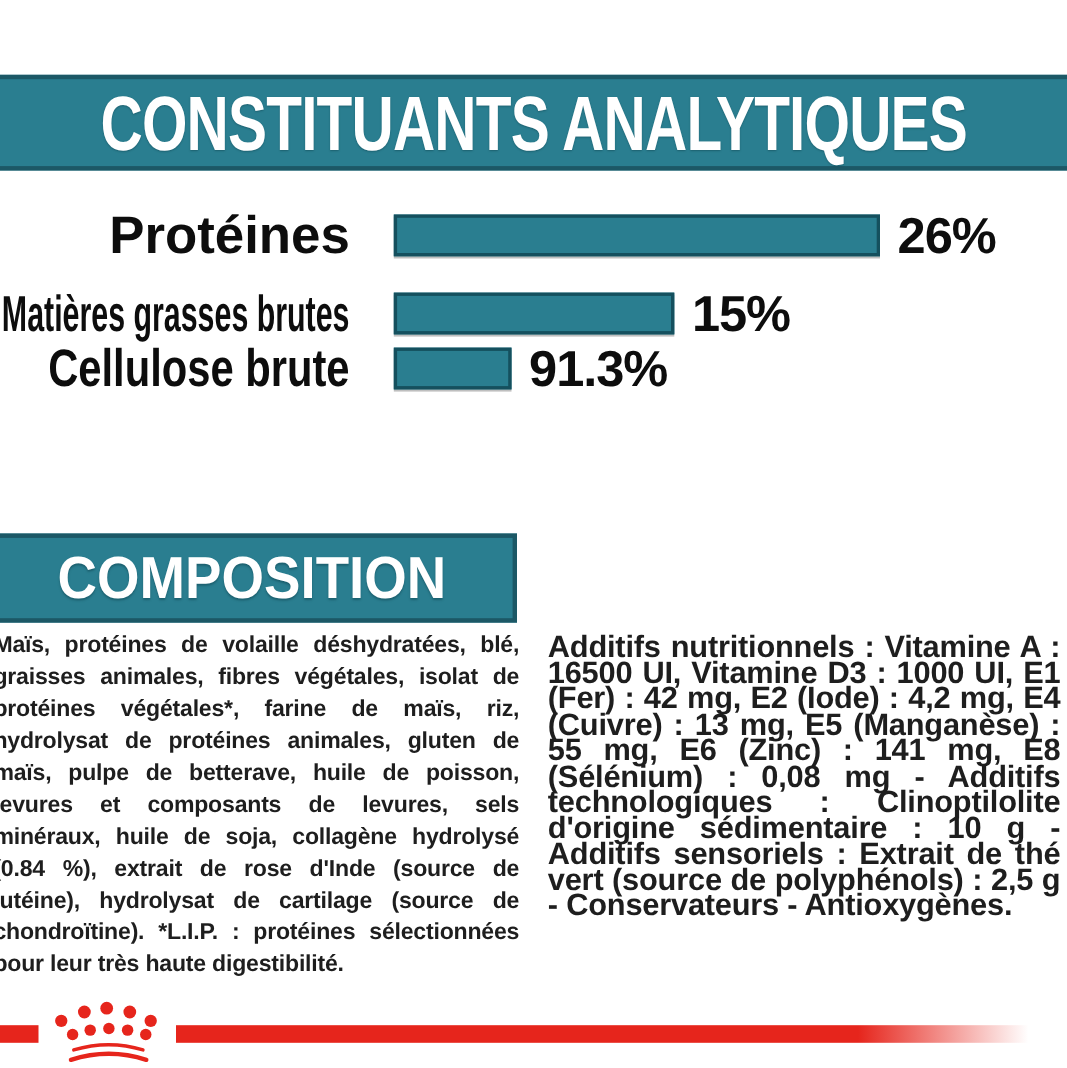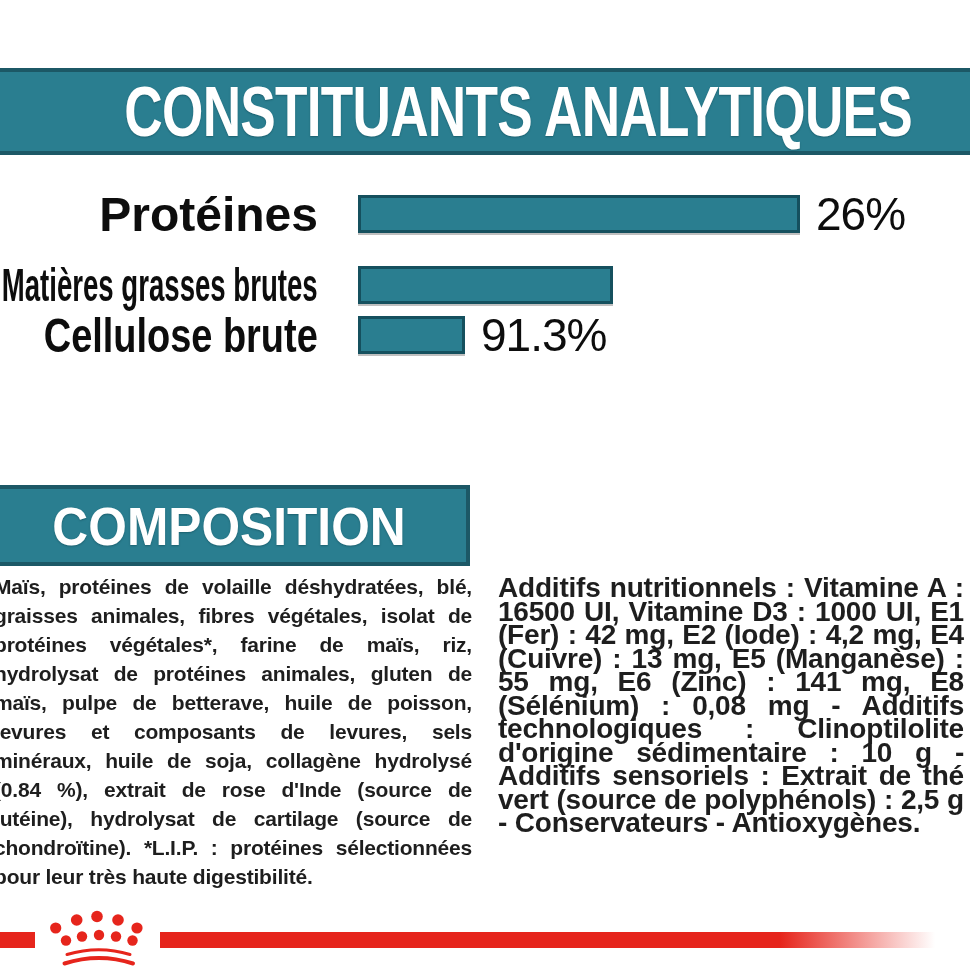--- a/index.html
+++ b/index.html
@@ -21,21 +21,21 @@
     font-family:"Liberation Sans", sans-serif;
     color:var(--ink);
   }
 
   
   .banner{
     position:absolute;left:0;top:68px;width:970px;height:87px;
     background:var(--teal);
     border-top:4px solid var(--teal-dark);
     border-bottom:4px solid var(--teal-dark);
-    display:flex;align-items:center;justify-content:flex-start;
+    display:flex;align-items:center;justify-content:center;
   }
   .banner-title{
     font-size:70px;font-weight:bold;color:#ffffff;
     letter-spacing:-1px;white-space:nowrap;
     transform:scaleX(0.76);transform-origin:center;
     text-shadow:0 1px 2px rgba(0,40,50,0.35);
   }
 
   
   .chart{position:absolute;left:0;top:0;width:970px;height:400px;}
@@ -49,21 +49,21 @@
     font-weight:bold;color:#0d0d0d;white-space:nowrap;padding-left:40px;
   }
   .bar-label > span{display:inline-block;transform-origin:right center;}
   .bar-track{margin-left:40px;display:flex;align-items:center;}
   .bar-fill{
     height:38px;background:var(--teal);
     border:3px solid var(--bar-border);
     box-shadow:0 2px 0 rgba(0,0,0,0.25);
   }
   .bar-value{
-    margin-left:16px;font-size:46px;font-weight:normal;color:#0d0d0d;
+    margin-left:16px;font-size:46px;font-weight:bold;color:#0d0d0d;
     letter-spacing:-1px;white-space:nowrap;
   }
 
   
   .section-box{
     position:absolute;top:485px;height:81px;
     background:var(--teal);
     border:4px solid var(--teal-dark);
     display:flex;align-items:center;justify-content:center;
   }
@@ -125,20 +125,21 @@
         </div>
         <div class="bar-value">26%</div>
       </div>
       <div class="chart-row" style="top: 256px;">
         <div class="bar-label" style="font-size: 46px;">
           <span style="transform: scaleX(0.6);">Matières grasses brutes</span>
         </div>
         <div class="bar-track">
           <div class="bar-fill" style="width: 255px;"></div>
         </div>
+        <div class="bar-value">15%</div>
       </div>
       <div class="chart-row" style="top: 306px;">
         <div class="bar-label" style="font-size: 48px;">
           <span style="transform: scaleX(0.79);">Cellulose brute</span>
         </div>
         <div class="bar-track">
           <div class="bar-fill" style="width: 107px;"></div>
         </div>
         <div class="bar-value">91.3%</div>
       </div>

